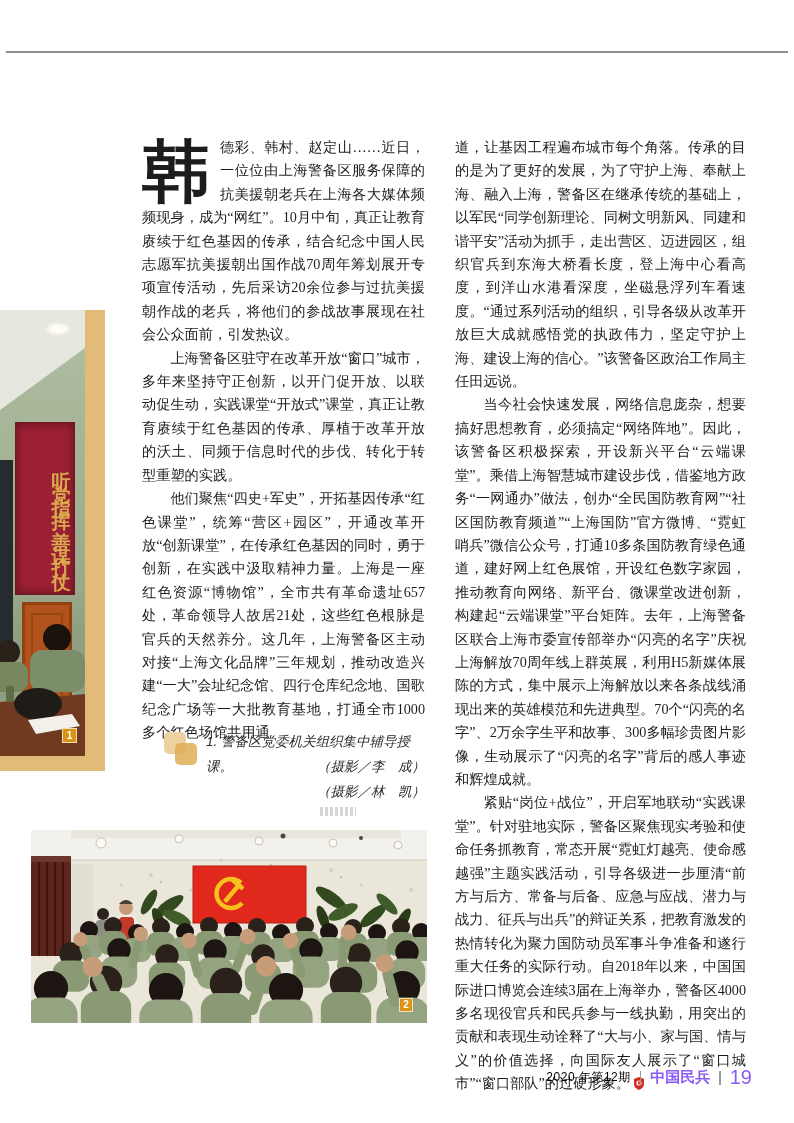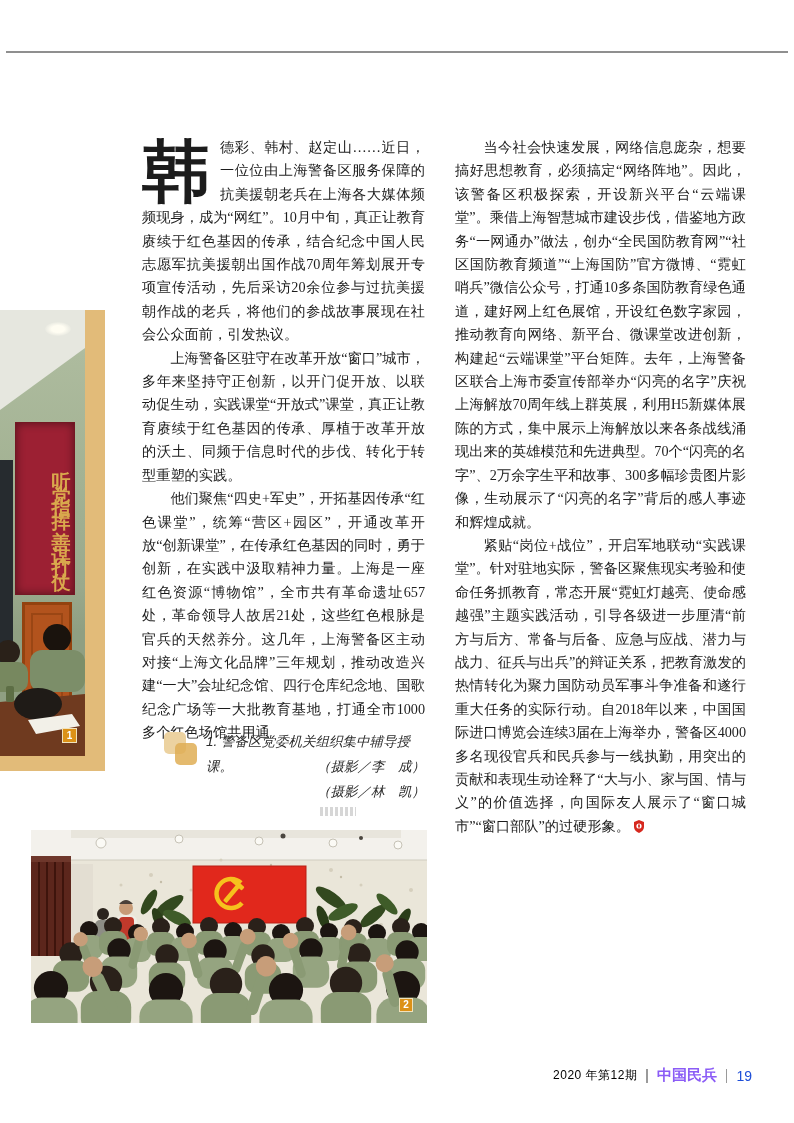--- a/index.html
+++ b/index.html
@@ -63,21 +63,21 @@
        background:repeating-linear-gradient(90deg,#b5b5b5 0 3px,transparent 3px 5px);}
 
   
   .photo2{position:absolute;left:31px;top:830px;width:396px;height:193px;overflow:hidden;background:#e9e5d8;}
 
   
   .footer{position:absolute;right:42px;top:1066px;display:flex;align-items:center;
        font-family:"Liberation Sans","DejaVu Sans",sans-serif;color:#2a2a2a;}
   .footer .issue{font-size:12px;color:#000000;letter-spacing:.5px;}
   .footer .mag{font-size:15px;font-weight:700;color:#8b5cf6;}
-  .footer .pageno{font-size:14px;color:#1d4ed8;}
+  .footer .pageno{font-size:20px;color:#8b5cf6;}
   .footer .sep{width:1.5px;height:14px;background:#9a9a9a;margin:0 9px;}
 </style>
 </head>
 <body>
 
 <div class="page">
 
   <div class="top-rule"></div>
 
   <div class="photo1-frame">
@@ -276,20 +276,21 @@
       <g>
         <use href="#fist" transform="translate(66,146) rotate(-25) scale(1.7)"></use>
         <use href="#fist" transform="translate(232,146) rotate(18) scale(1.7)"></use>
         <use href="#fist" transform="translate(356,142) rotate(-15) scale(1.5)"></use>
       </g>
     </svg>
     <div class="badge badge2">2</div>
   </div>
 
   <div class="col col-right">
+    <p class="para">道，让基因工程遍布城市每个角落。传承的目的是为了更好的发展，为了守护上海、奉献上海、融入上海，警备区在继承传统的基础上，以军民“同学创新理论、同树文明新风、同建和谐平安”活动为抓手，走出营区、迈进园区，组织官兵到东海大桥看长度，登上海中心看高度，到洋山水港看深度，坐磁悬浮列车看速度。“通过系列活动的组织，引导各级从改革开放巨大成就感悟党的执政伟力，坚定守护上海、建设上海的信心。”该警备区政治工作局主任田远说。</p>
     <p class="para indent">当今社会快速发展，网络信息庞杂，想要搞好思想教育，必须搞定“网络阵地”。因此，该警备区积极探索，开设新兴平台“云端课堂”。乘借上海智慧城市建设步伐，借鉴地方政务“一网通办”做法，创办“全民国防教育网”“社区国防教育频道”“上海国防”官方微博、“霓虹哨兵”微信公众号，打通10多条国防教育绿色通道，建好网上红色展馆，开设红色数字家园，推动教育向网络、新平台、微课堂改进创新，构建起“云端课堂”平台矩阵。去年，上海警备区联合上海市委宣传部举办“闪亮的名字”庆祝上海解放70周年线上群英展，利用H5新媒体展陈的方式，集中展示上海解放以来各条战线涌现出来的英雄模范和先进典型。70个“闪亮的名字”、2万余字生平和故事、300多幅珍贵图片影像，生动展示了“闪亮的名字”背后的感人事迹和辉煌成就。</p>
     <p class="para indent"><span>紧贴“岗位+战位”，开启军地联动“实践课堂”。针对驻地实际，警备区聚焦现实考验和使命任务抓教育，常态开展“霓虹灯越亮、使命感越强”主题实践活动，引导各级进一步厘清“前方与后方、常备与后备、应急与应战、潜力与战力、征兵与出兵”的辩证关系，把教育激发的热情转化为聚力国防动员军事斗争准备和遂行重大任务的实际行动。自2018年以来，中国国际进口博览会连续3届在上海举办，警备区4000多名现役官兵和民兵参与一线执勤，用突出的贡献和表现生动诠释了“大与小、家与国、情与义”的价值选择，向国际友人展示了“窗口城市”“窗口部队”的过硬形象。</span><svg class="endmark" width="12" height="13" viewBox="0 0 12 13">
           <path d="M6 0 L11 2 V7 C11 10 8.5 12 6 13 C3.5 12 1 10 1 7 V2 Z" fill="#d6281e"></path>
           <circle cx="6" cy="6" r="2.6" fill="#fff"></circle>
           <path d="M6 3.2 L7.1 6 L6 8.8 L4.9 6 Z" fill="#d6281e"></path>
         </svg></p>
   </div>
 
   <div class="footer">
     <span class="issue">2020 年第12期</span>

